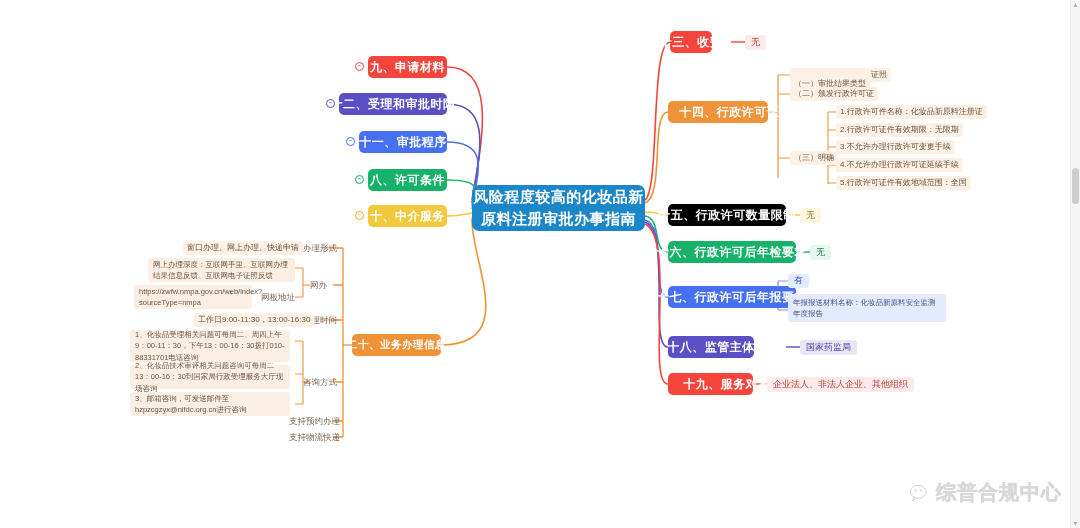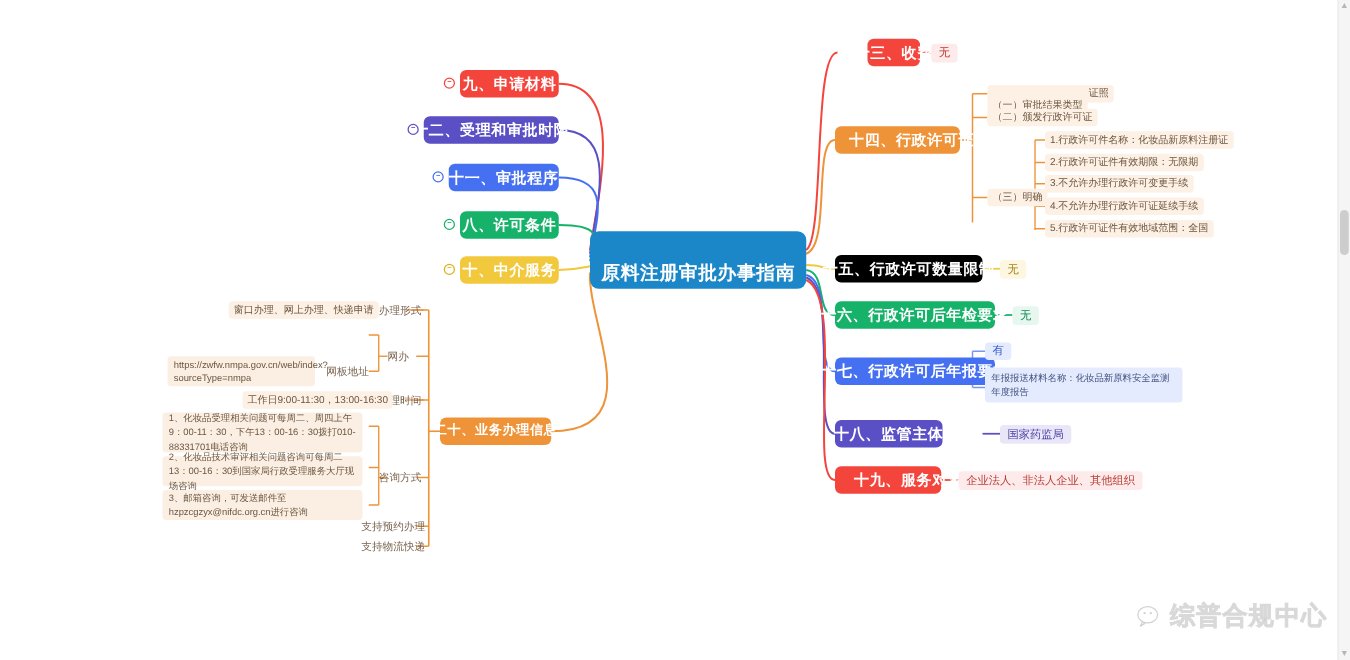--- a/index.html
+++ b/index.html
@@ -159,21 +159,21 @@
 
     <line x1="339" y1="320" x2="325" y2="320" stroke="#ef9338" stroke-width="1.1"></line>
 
     <path d="M310,382 L303,382" fill="none" stroke="#ef9338" stroke-width="1.1"></path>
     <path d="M303,341 L303,404" fill="none" stroke="#ef9338" stroke-width="1.1"></path>
     <path d="M303,341 L295,341 M303,374 L295,374 M303,404 L295,404" fill="none" stroke="#ef9338" stroke-width="1.1"></path>
   </svg>
 
   <div class="node n-main" style="left:472px;top:185px;width:173px;height:46px;">
     <span style="display:block;">
-      <br>
+      <span>风险程度较高的化妆品新</span><br>
       <span>原料注册审批办事指南</span>
     </span>
   </div>
 
   <div class="node n-lvl1" style="left:368px;top:56px;width:79px;height:22px;background:#f4453c;">
     <span>九、申请材料</span>
   </div>
   <div class="collapse" style="left:355px;top:62px;color:#f4453c;">−</div>
 
   <div class="node n-lvl1" style="left:339px;top:93px;width:108px;height:22px;background:#5a4fc4;">
@@ -189,21 +189,21 @@
   <div class="node n-lvl1" style="left:368px;top:169px;width:79px;height:22px;background:#17b26a;">
     <span>八、许可条件</span>
   </div>
   <div class="collapse" style="left:355px;top:175px;color:#17b26a;">−</div>
 
   <div class="node n-lvl1" style="left:368px;top:205px;width:79px;height:22px;background:#f2c83c;text-align:center;">
     <span>十、中介服务</span>
   </div>
   <div class="collapse" style="left:355px;top:211px;color:#e0ae1d;">−</div>
 
-  <div class="node n-lvl1" style="left:670px;top:31px;width:42px;height:22px;background:#f4453c;margin-left:24px;">
+  <div class="node n-lvl1" style="left:670px;top:31px;width:42px;height:22px;background:#f4453c;">
     <span>十三、收费</span>
   </div>
   <div class="node n-leaf" style="left:745px;top:35px;height:15px;background:#fdeaea;color:#c0392b;">
     <span>无</span>
   </div>
 
   <div class="node n-lvl1" style="left:668px;top:101px;width:100px;height:22px;background:#ef9338;padding-left:44px;">
     <span>十四、行政许可证件</span>
   </div>
 
@@ -280,20 +280,23 @@
 
   <div class="node n-plain" style="left:300px;top:241px;height:14px;">
     <span>办理形式</span>
   </div>
   <div class="node n-sub" style="left:183px;top:241px;height:14px;">
     <span>窗口办理、网上办理、快递申请</span>
   </div>
 
   <div class="node n-plain" style="left:307px;top:278px;height:14px;">
     <span>网办</span>
+  </div>
+  <div class="node n-para" style="left:148px;top:258px;width:147px;height:24px;">
+    <span>网上办理深度：互联网手里、互联网办理结果信息反馈、互联网电子证照反馈</span>
   </div>
   <div class="node n-plain" style="left:258px;top:290px;height:14px;">
     <span>网板地址</span>
   </div>
   <div class="node n-para" style="left:134px;top:285px;width:118px;height:24px;">
     <span>https://zwfw.nmpa.gov.cn/web/index?sourceType=nmpa</span>
   </div>
 
   <div class="node n-plain" style="left:300px;top:313px;height:14px;">
     <span>办理时间</span>

